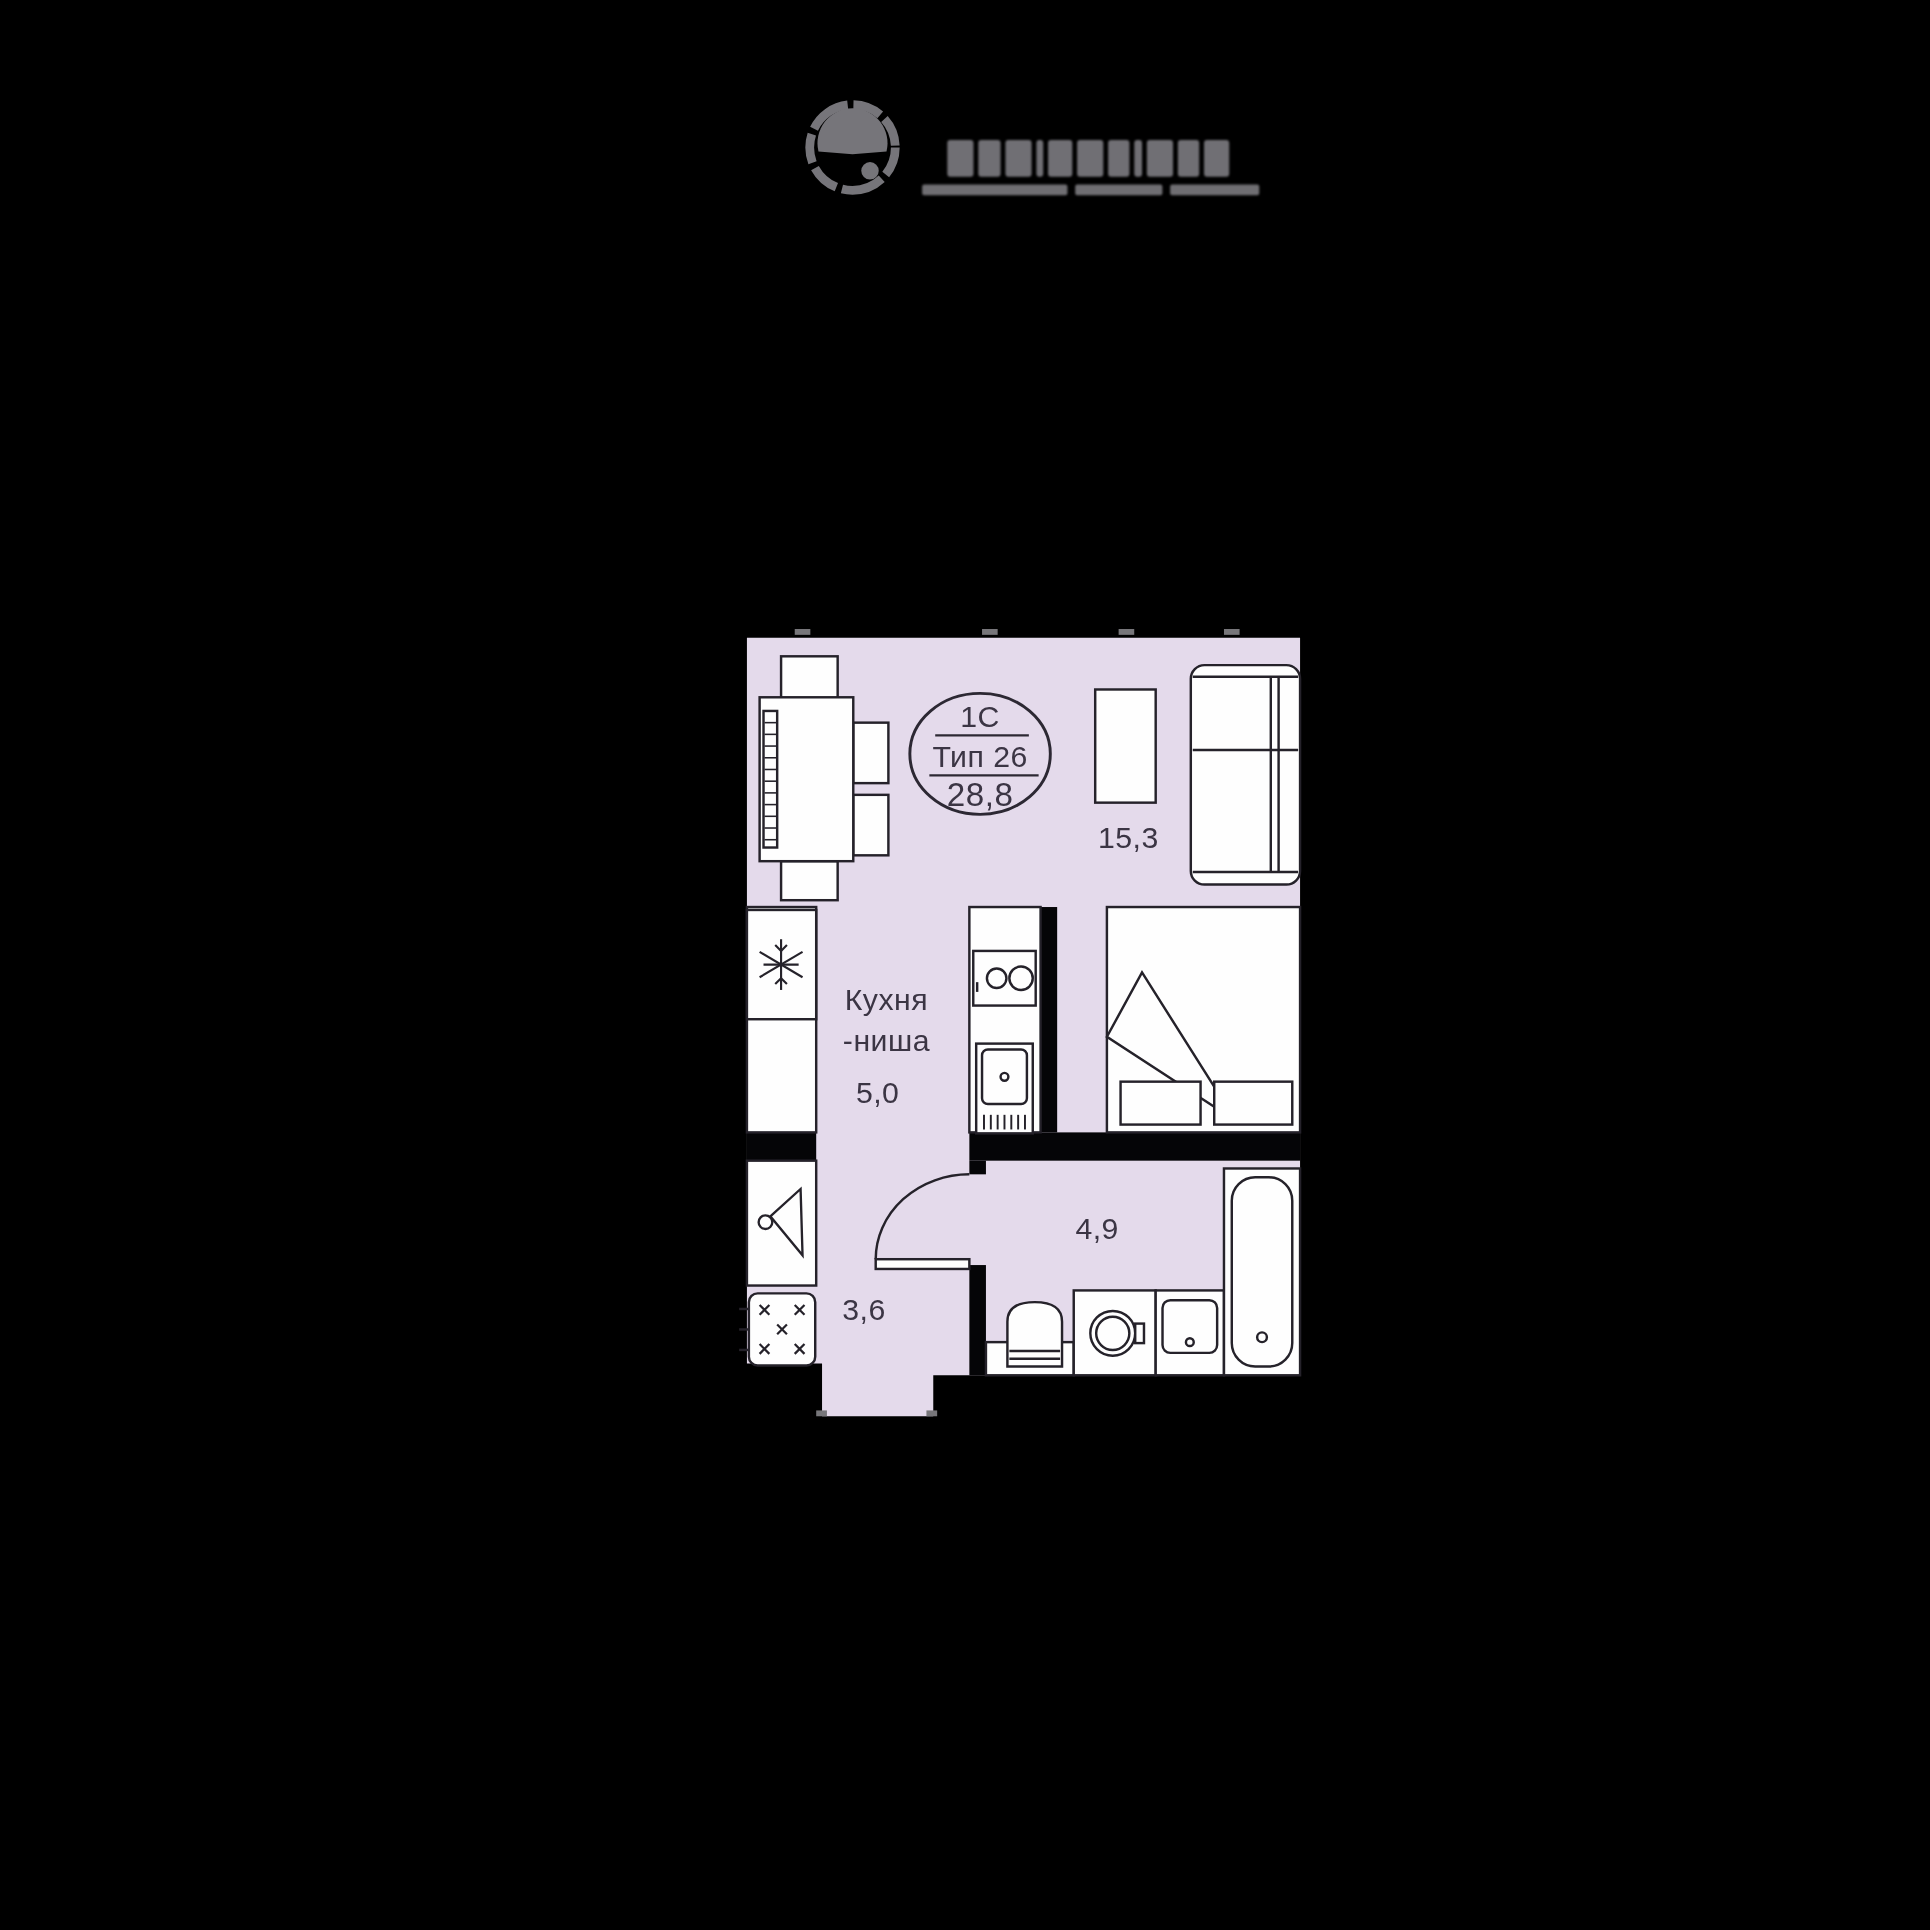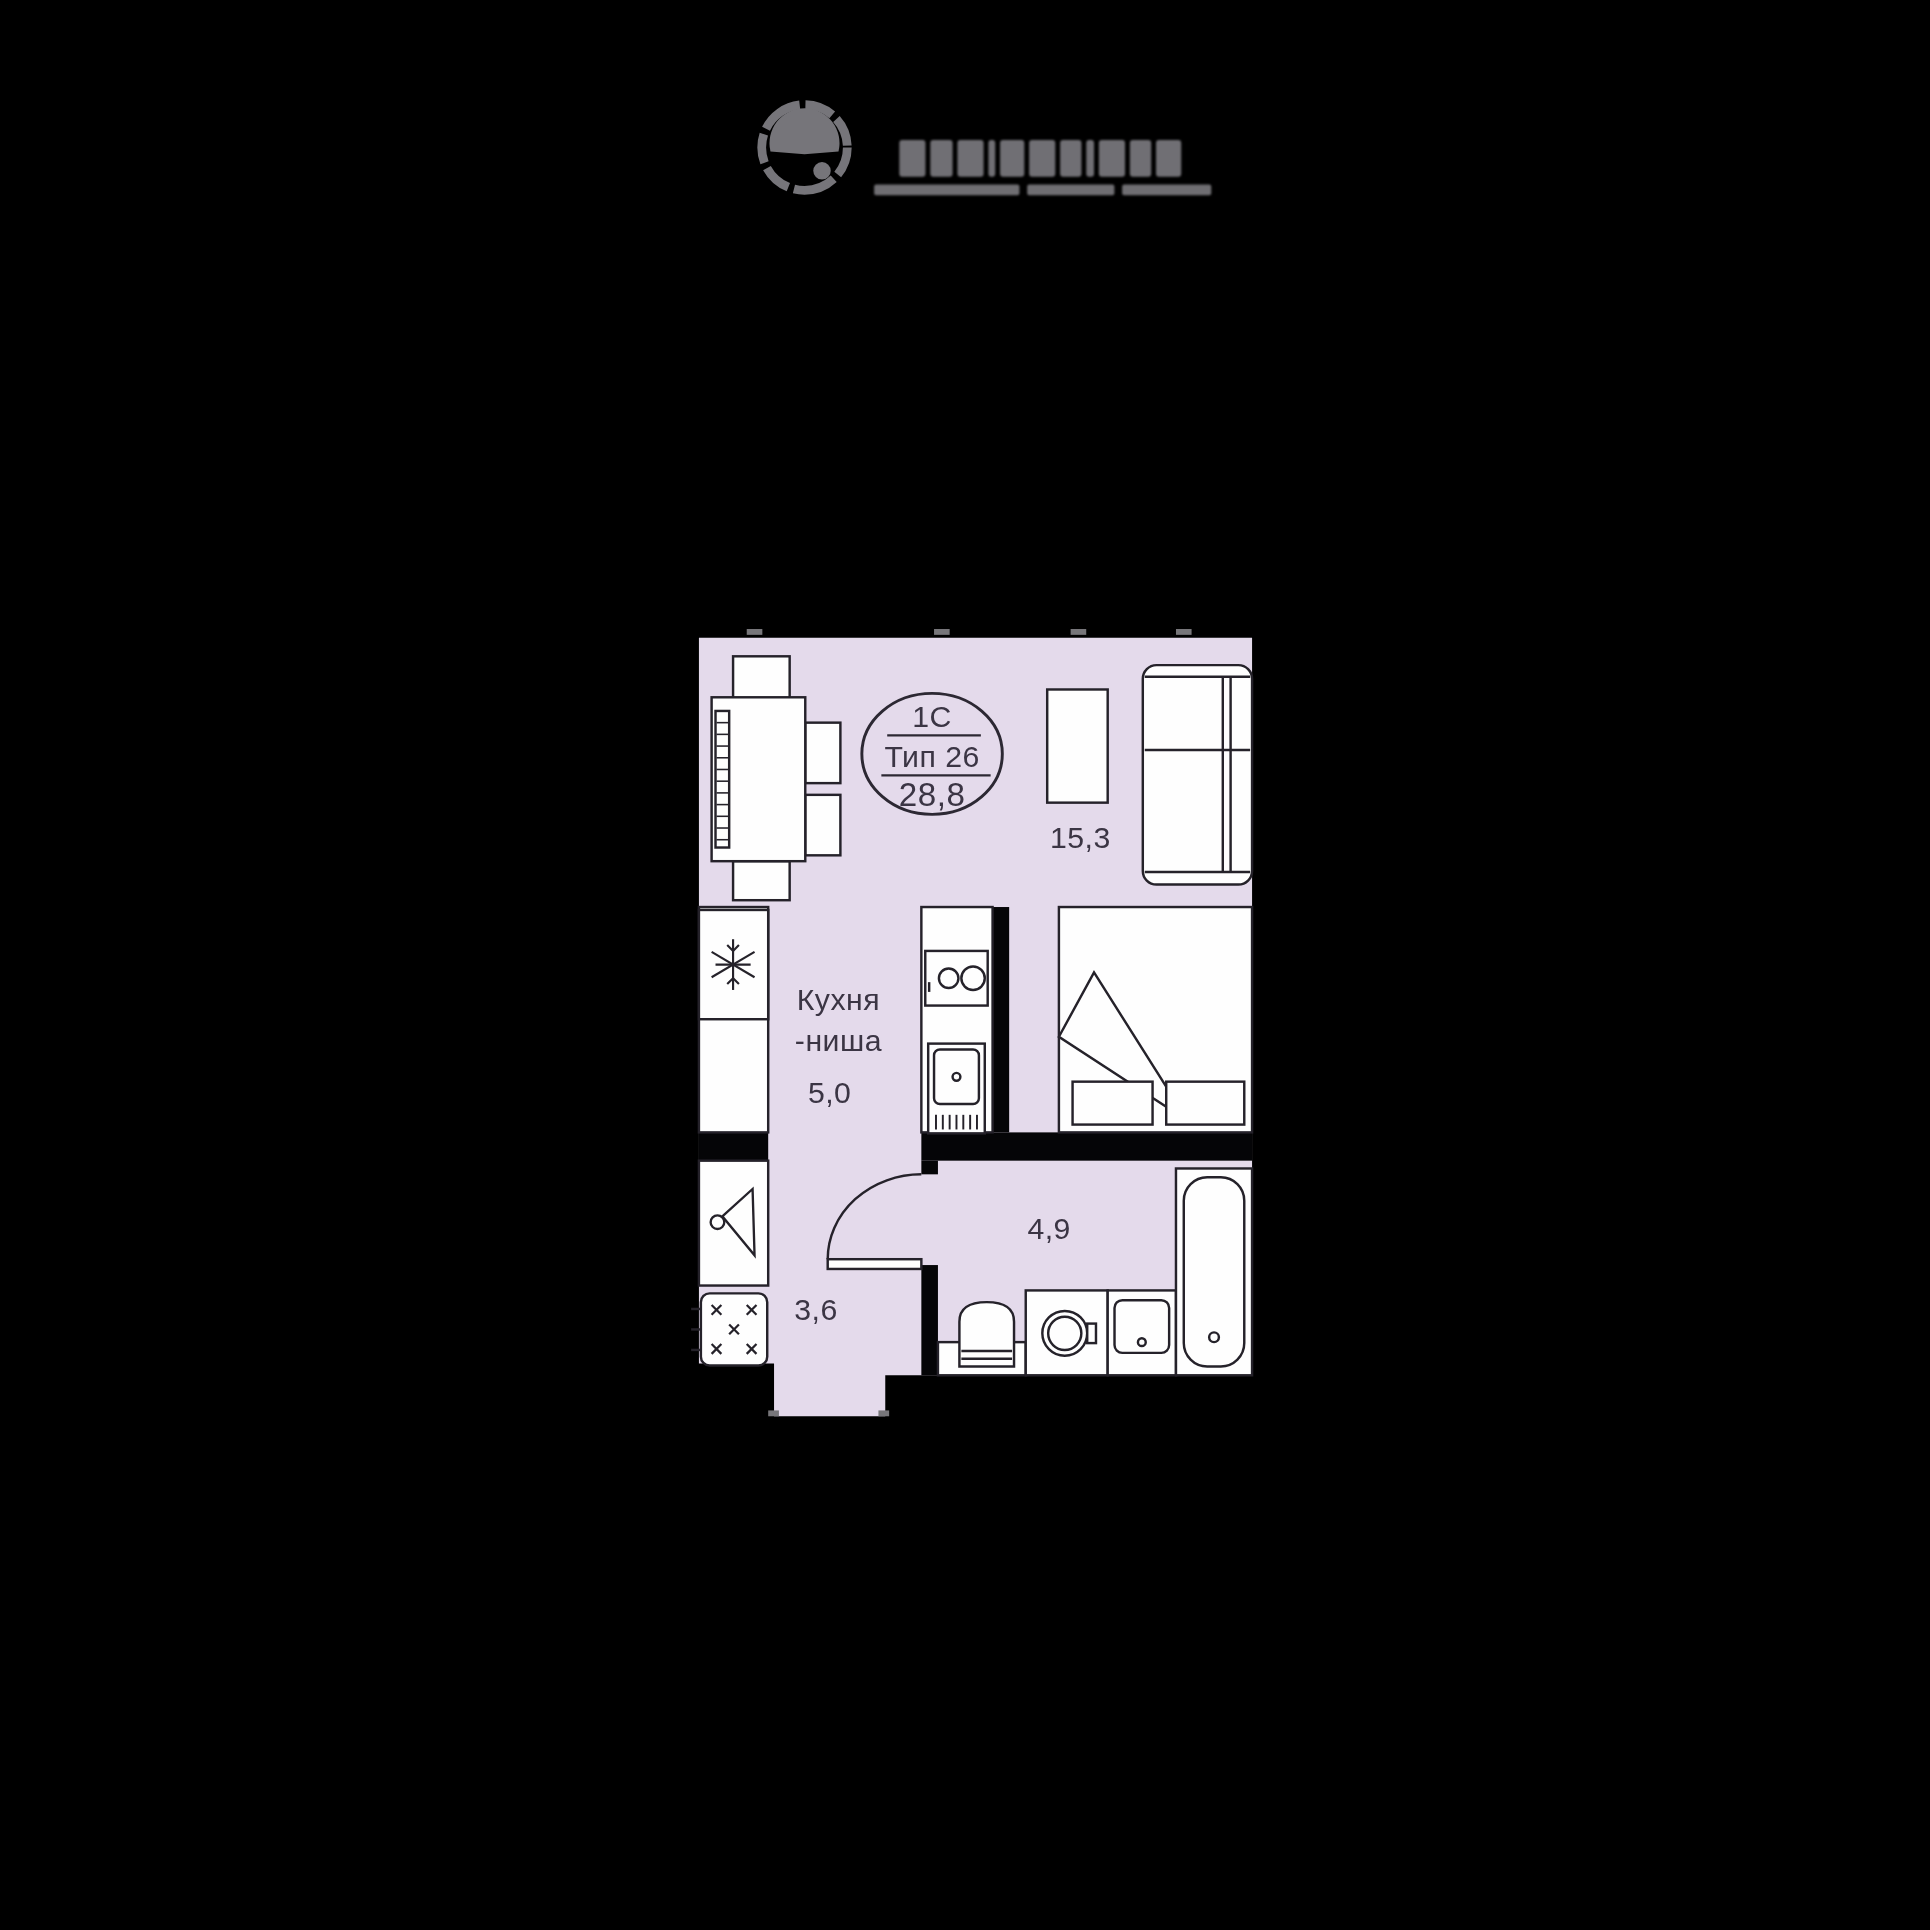--- a/index.html
+++ b/index.html
@@ -1,17 +1,17 @@
 <!DOCTYPE html>
 <html><head>
 <meta charset="utf-8">
 <style>
   html,body{margin:0;padding:0;background:#000;}
   .canvas{position:relative;width:1561px;height:1931px;background:#000;overflow:hidden;
-          font-family:"Liberation Sans", sans-serif;}
+          font-family:"Liberation Sans", sans-serif;margin-left:48px;}
   .abs{position:absolute;}
   .blur-soft{filter:blur(1.3px);}
   svg text{font-family:"Liberation Sans", sans-serif;fill:#3b3544;letter-spacing:0.5px;}
 </style>
 </head>
 <body>
 
 <div class="canvas">
 
   <svg class="abs" style="left:751px;top:93px;" width="107" height="109" viewBox="0 0 110 112">

